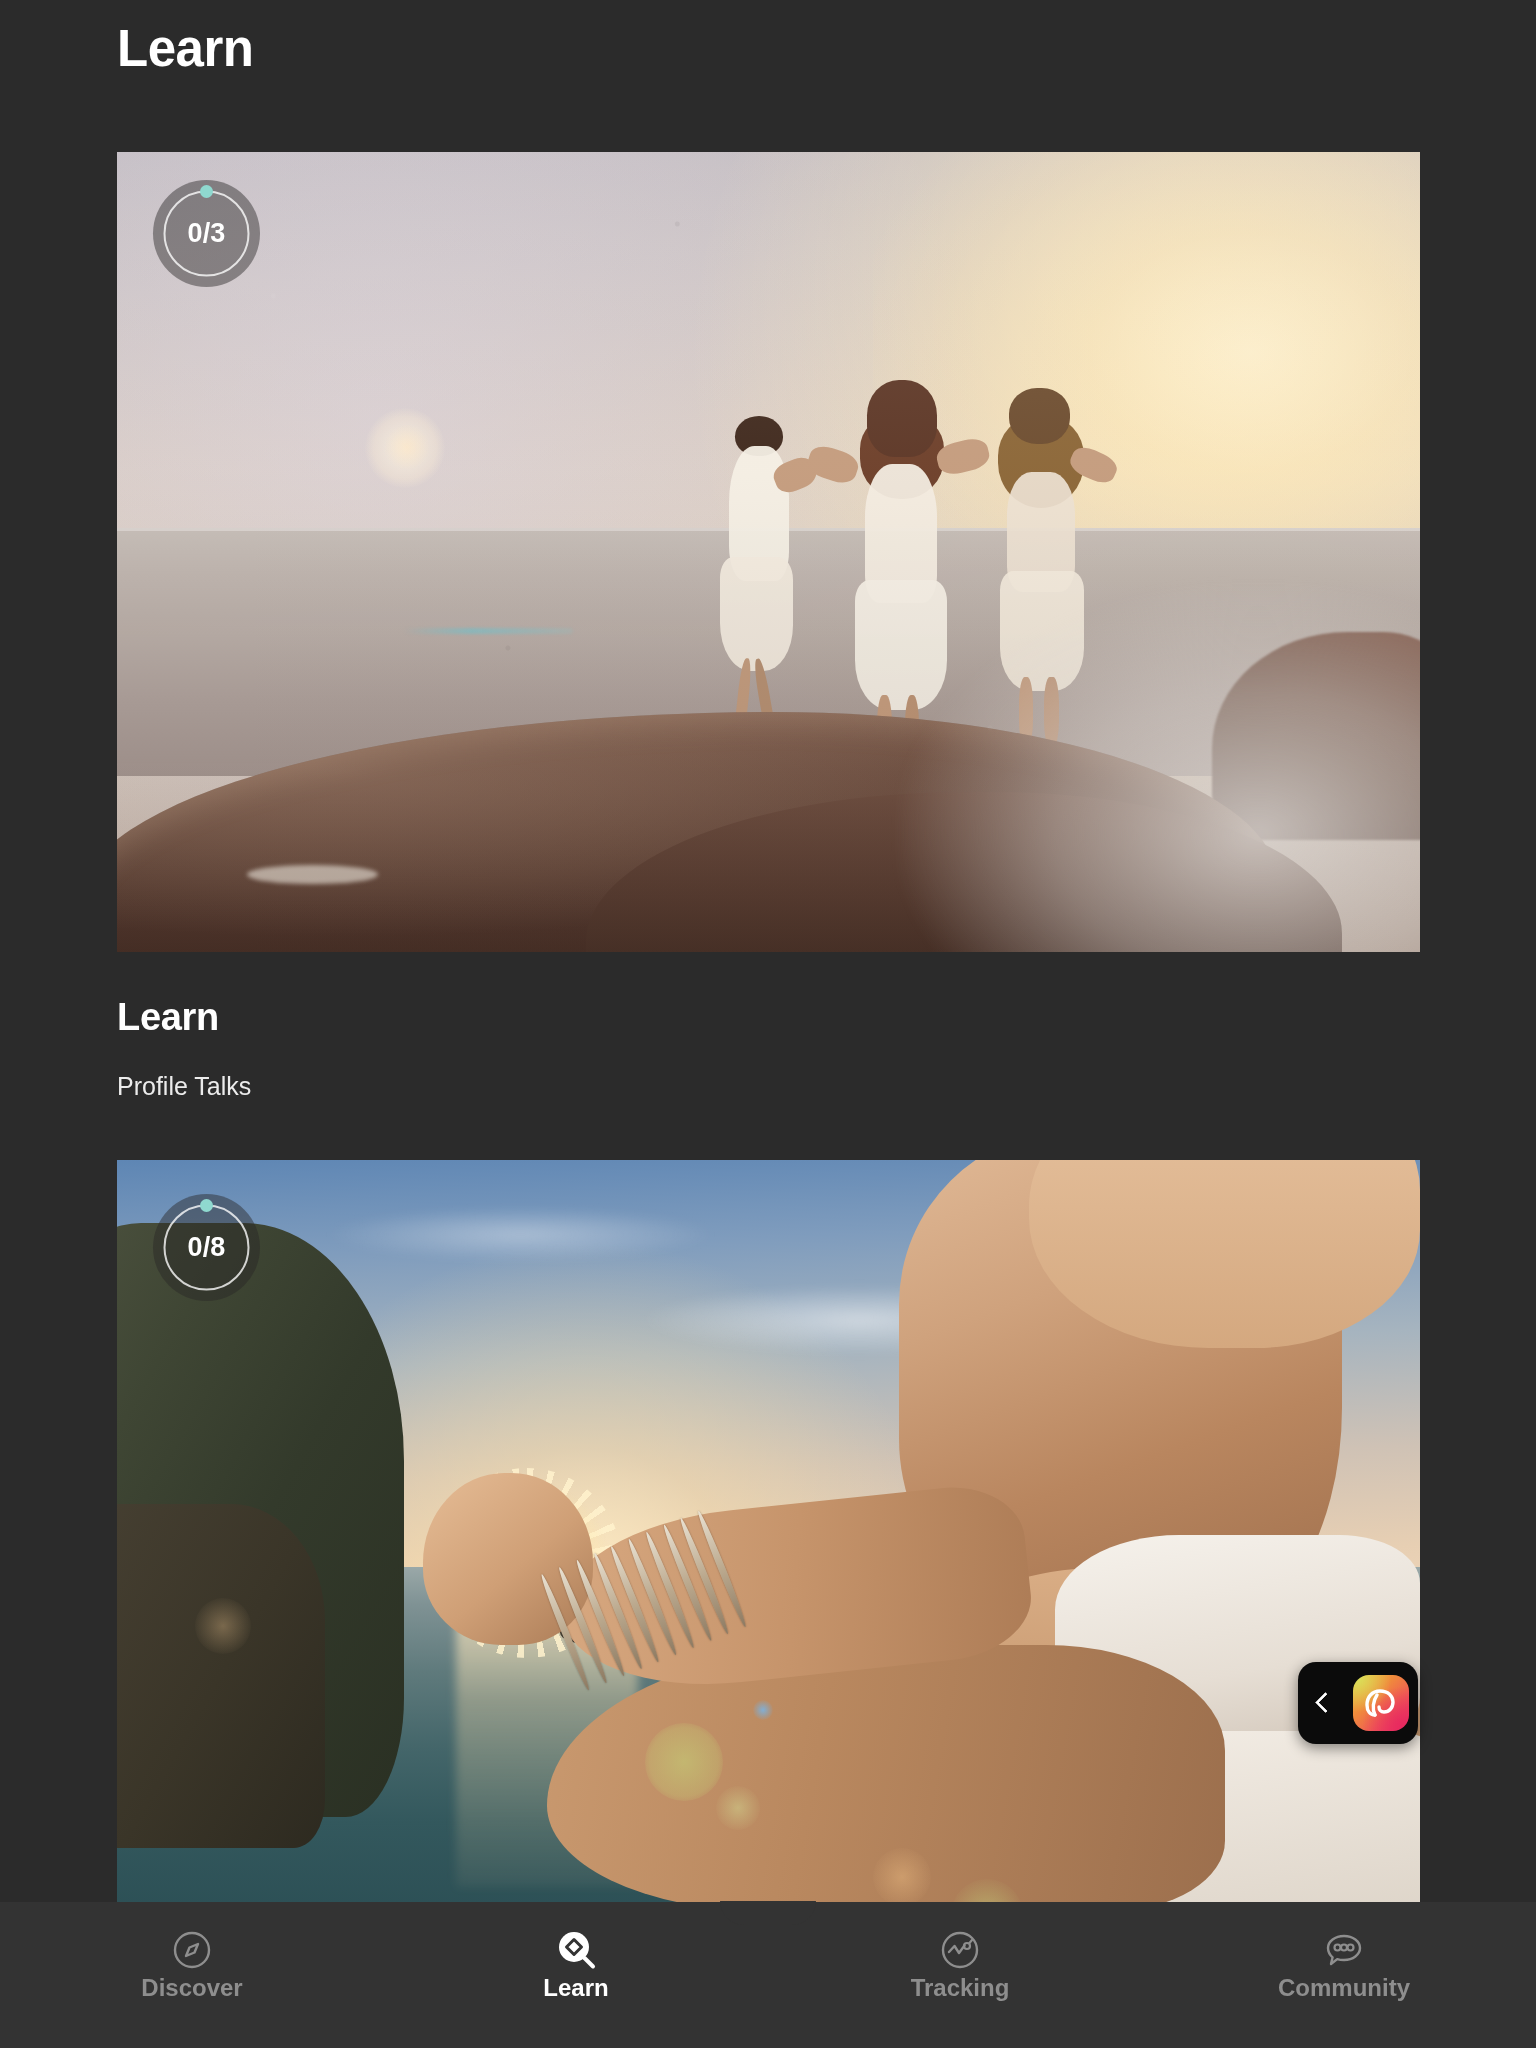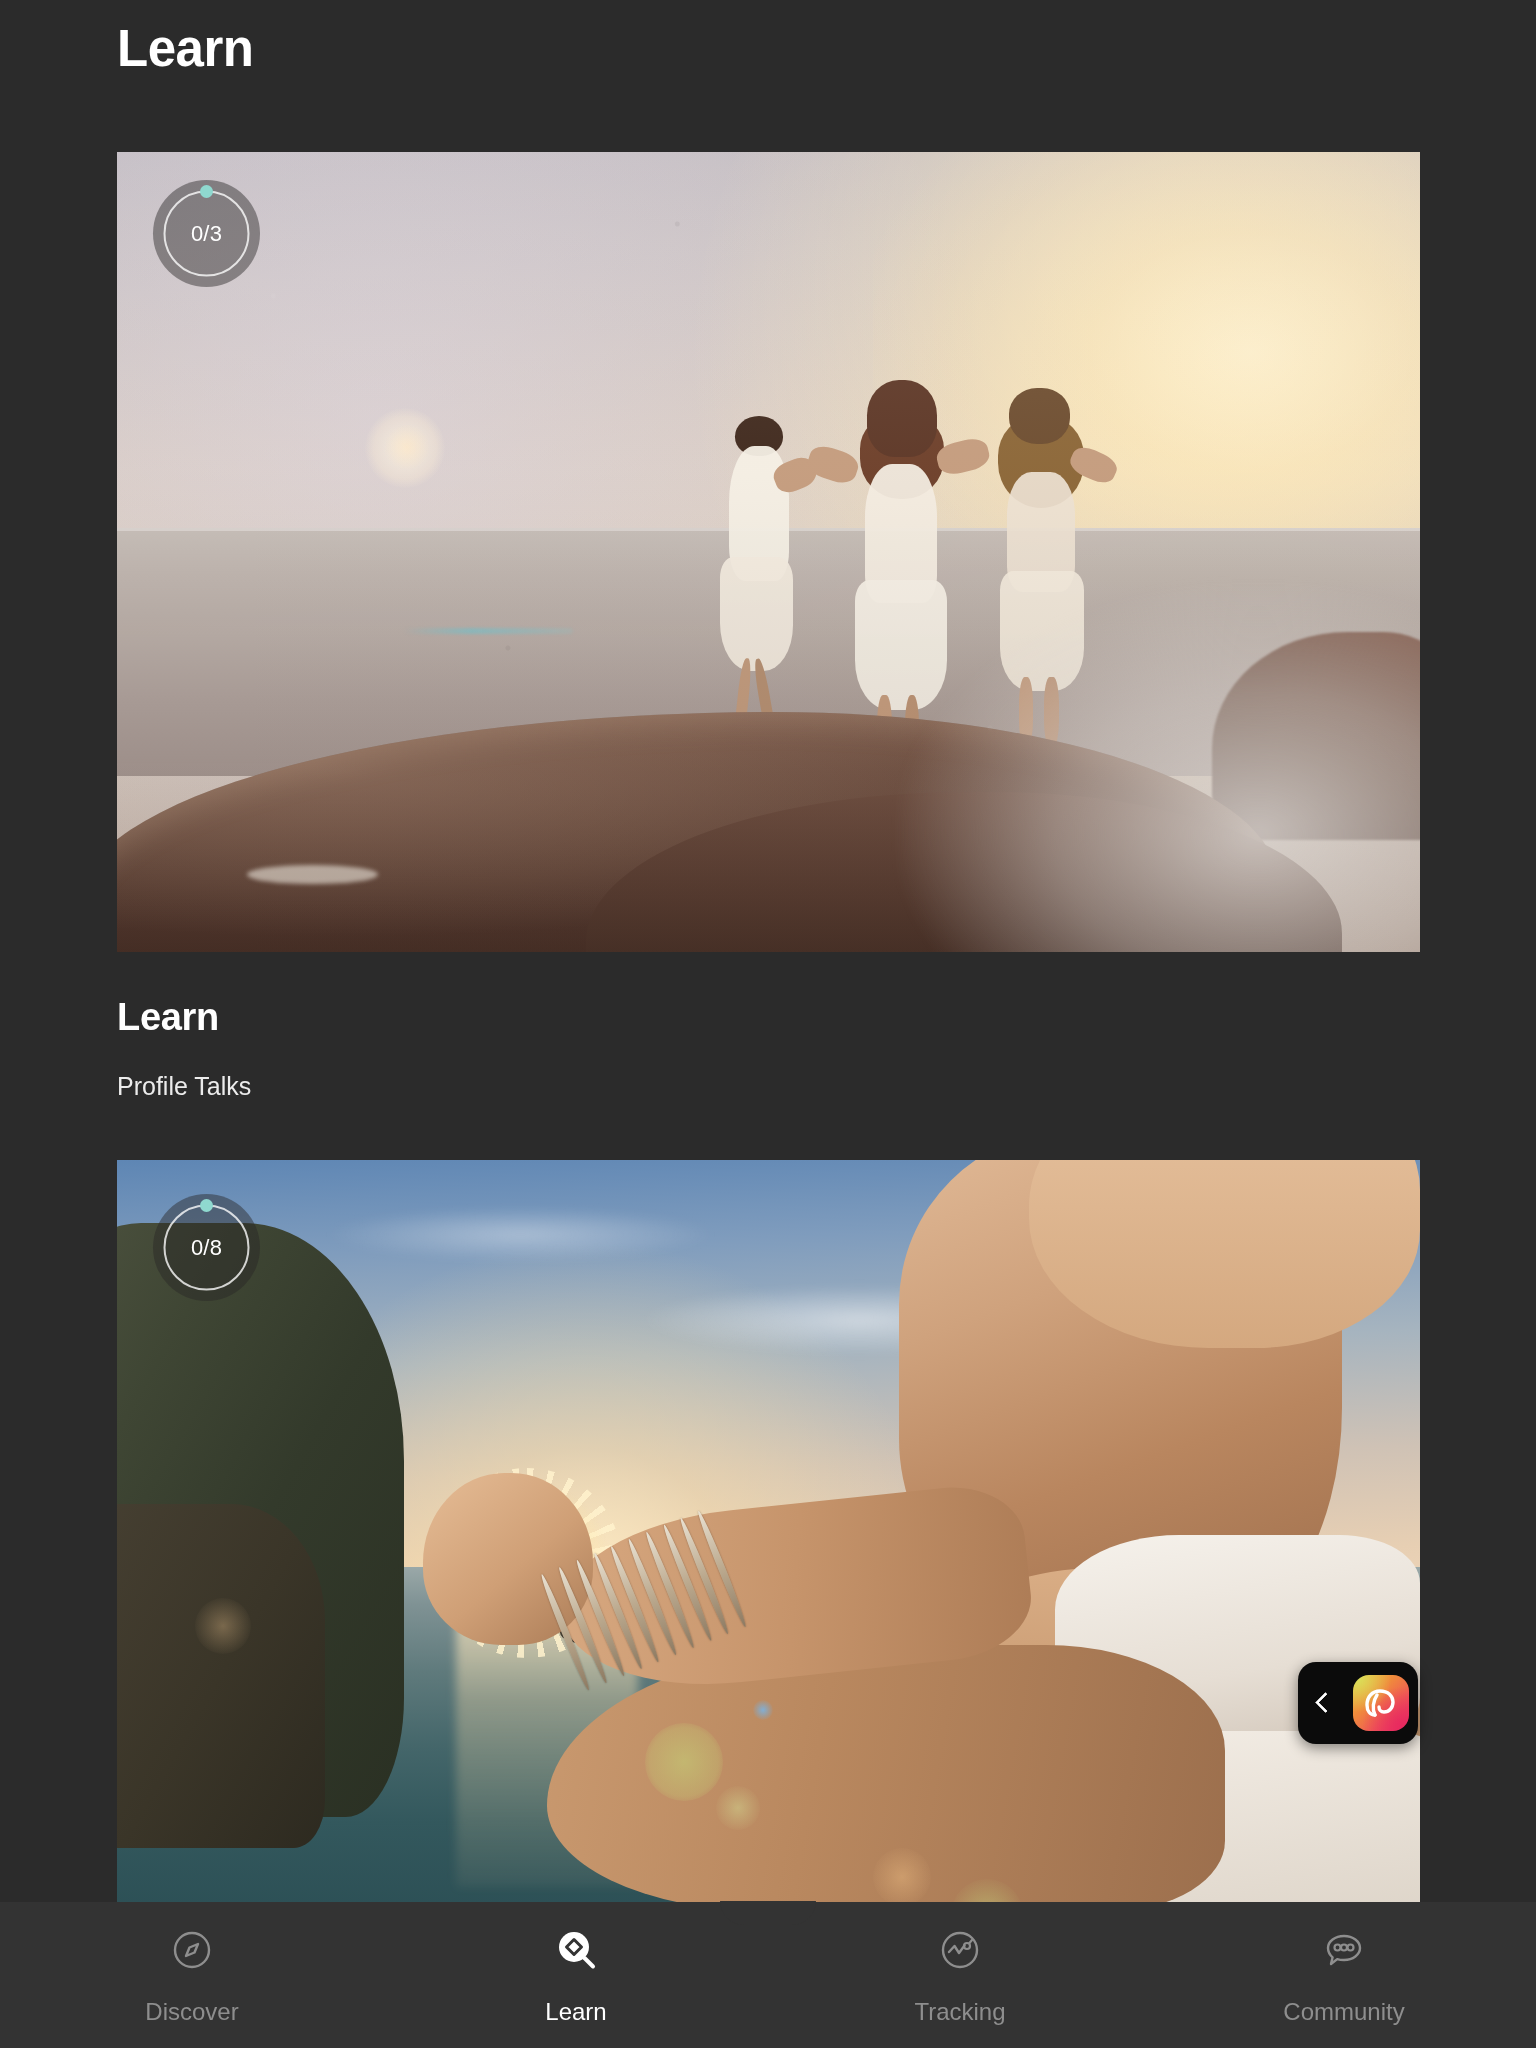--- a/index.html
+++ b/index.html
@@ -256,21 +256,21 @@
   .ring{
     position:absolute;width:107px;height:107px;border-radius:50%;
     background:rgba(40,38,38,.45);
     display:flex;align-items:center;justify-content:center;
   }
   #ring-1{left:36px;top:28px;}
   #ring-2{left:36px;top:34px;}
   .ring svg{position:absolute;left:0;top:0;}
   .ring-label{
     position:relative;z-index:2;
-    color:#fff;font-size:22px;font-weight:normal;letter-spacing:.2px;
+    color:#fff;font-size:27px;font-weight:bold;letter-spacing:.2px;
     font-family:"Liberation Sans","DejaVu Sans",sans-serif;
   }
 
   
   .sec{position:absolute;left:117px;}
   #talks-title{top:996px;font-size:38px;font-weight:bold;color:#ffffff;letter-spacing:-0.3px;}
   #talks-sub{top:1072px;font-size:25px;font-weight:normal;color:#ececec;}
 
   
   .pip{
@@ -309,22 +309,22 @@
   }
   .nav-items{
     position:absolute;inset:0;display:flex;align-items:flex-start;
   }
   .nav-item{
     flex:1 1 0;display:flex;flex-direction:column;align-items:center;
     padding-top:24px;cursor:pointer;
   }
   .nav-icon{width:48px;height:48px;display:block;}
   .nav-label{
-    margin-top:26px;font-size:24px;color:#8e8e8e;
-    font-family:"Liberation Sans","DejaVu Sans",sans-serif;line-height:1;
+    margin-top:2px;font-size:24px;color:#8e8e8e;
+    font-family:"Liberation Sans","DejaVu Sans",sans-serif;line-height:1;font-weight:bold;
   }
   .nav-item.active .nav-label{color:#ffffff;}
 </style>
 </head>
 <body>
 
 <div class="screen">
 
   <div class="page-title">Learn</div>
 

